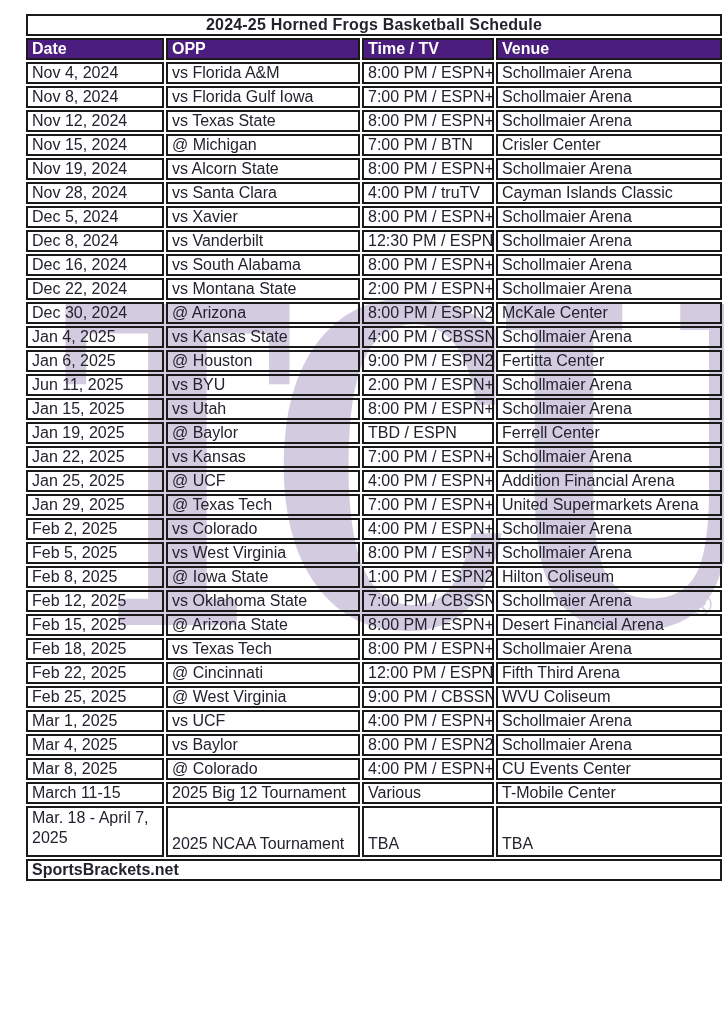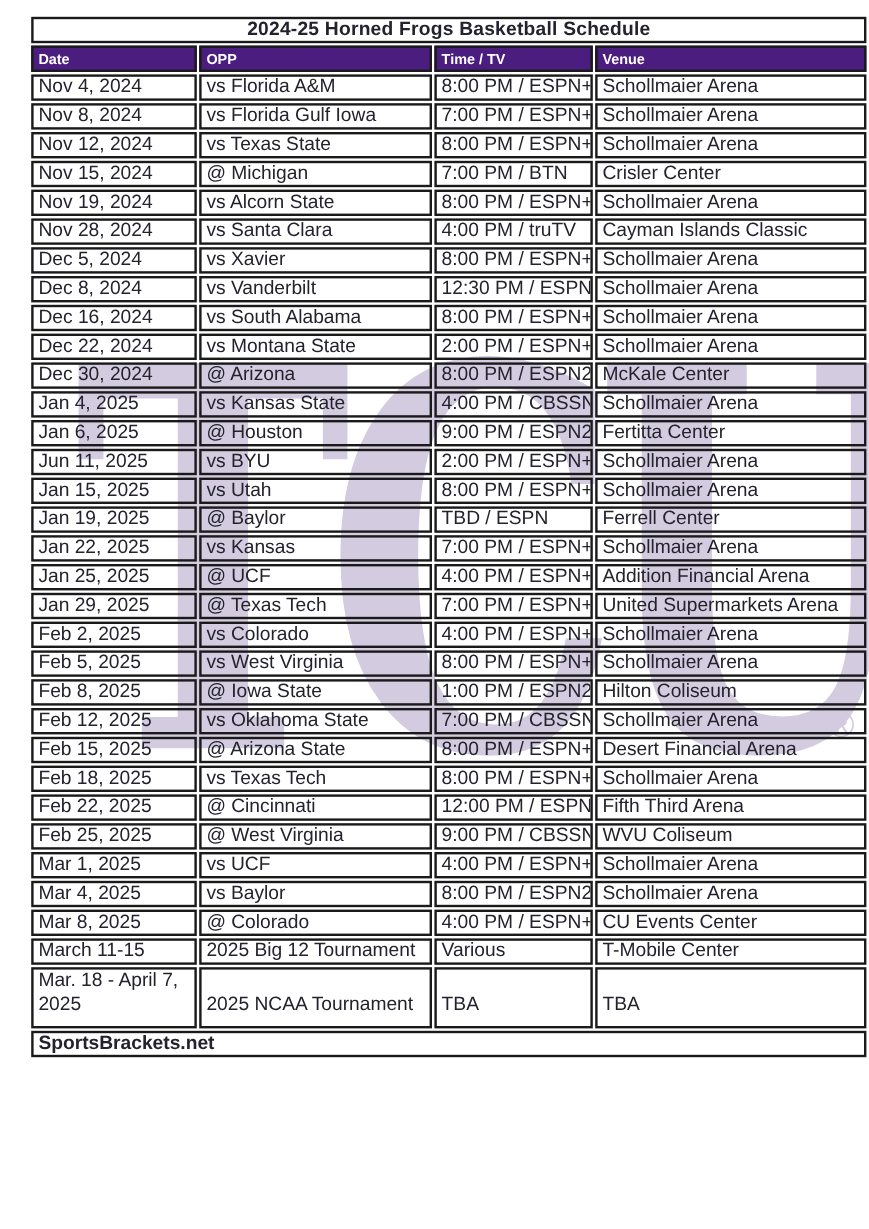--- a/index.html
+++ b/index.html
@@ -70,26 +70,26 @@
     color:var(--title-text,#000000);
     letter-spacing:0.2px;
     background:#ffffff;
   }
   tr.head th {
     background:var(--header-bg,#4A1D7E);
     color:var(--header-text,#FFFFFF);
     font-weight:bold;
     text-align:left;
     height:22px;
-    font-size:12px;
+    font-size:16px;
   }
   td.c0 { text-align:left; padding-right:3px; }
   td.c1, td.c2, td.c3 { text-align:left; }
   tr.left-date td.c0 { text-align:left; padding-left:4px; }
-  tr.tall td { height:46px; vertical-align:bottom; padding-bottom:8px; }
+  tr.tall td { height:46px; vertical-align:bottom; padding-bottom:2px; }
   tr.tall td.c0 {
     vertical-align:middle;
     white-space:normal;
     line-height:1.25;
     padding-bottom:7px;
   }
   td.footer-cell {
     height:32px;
     text-align:left;
     font-weight:bold;

